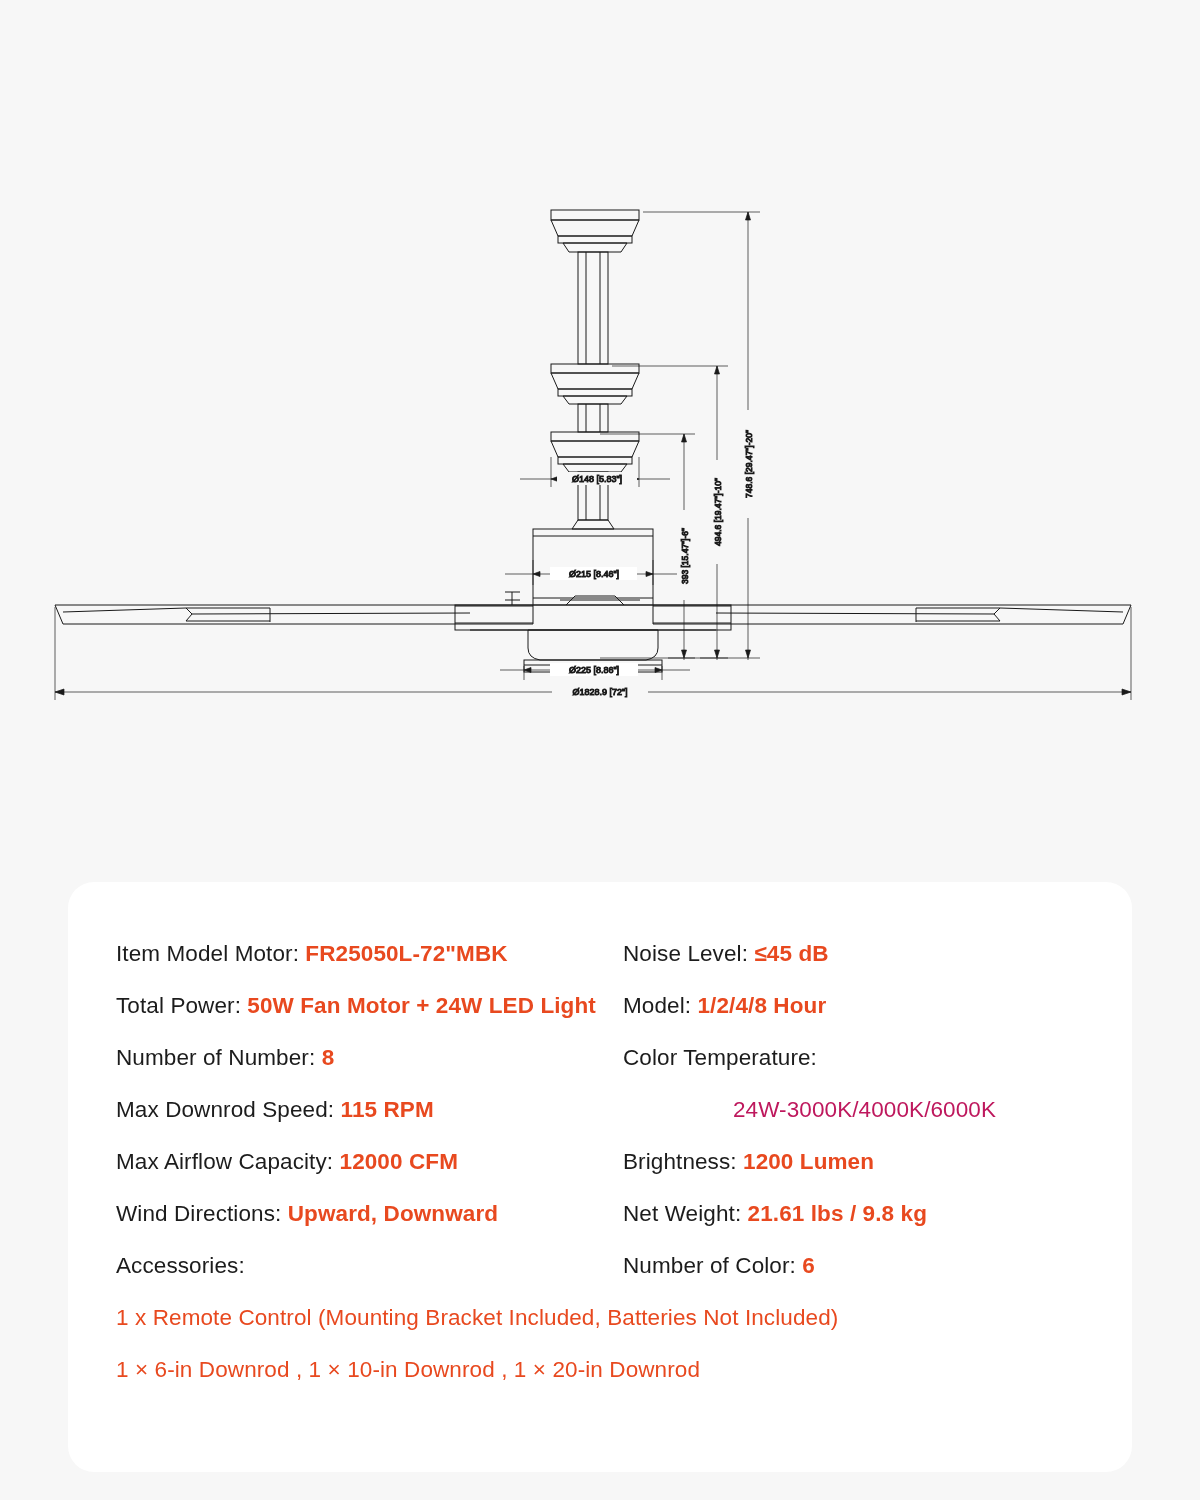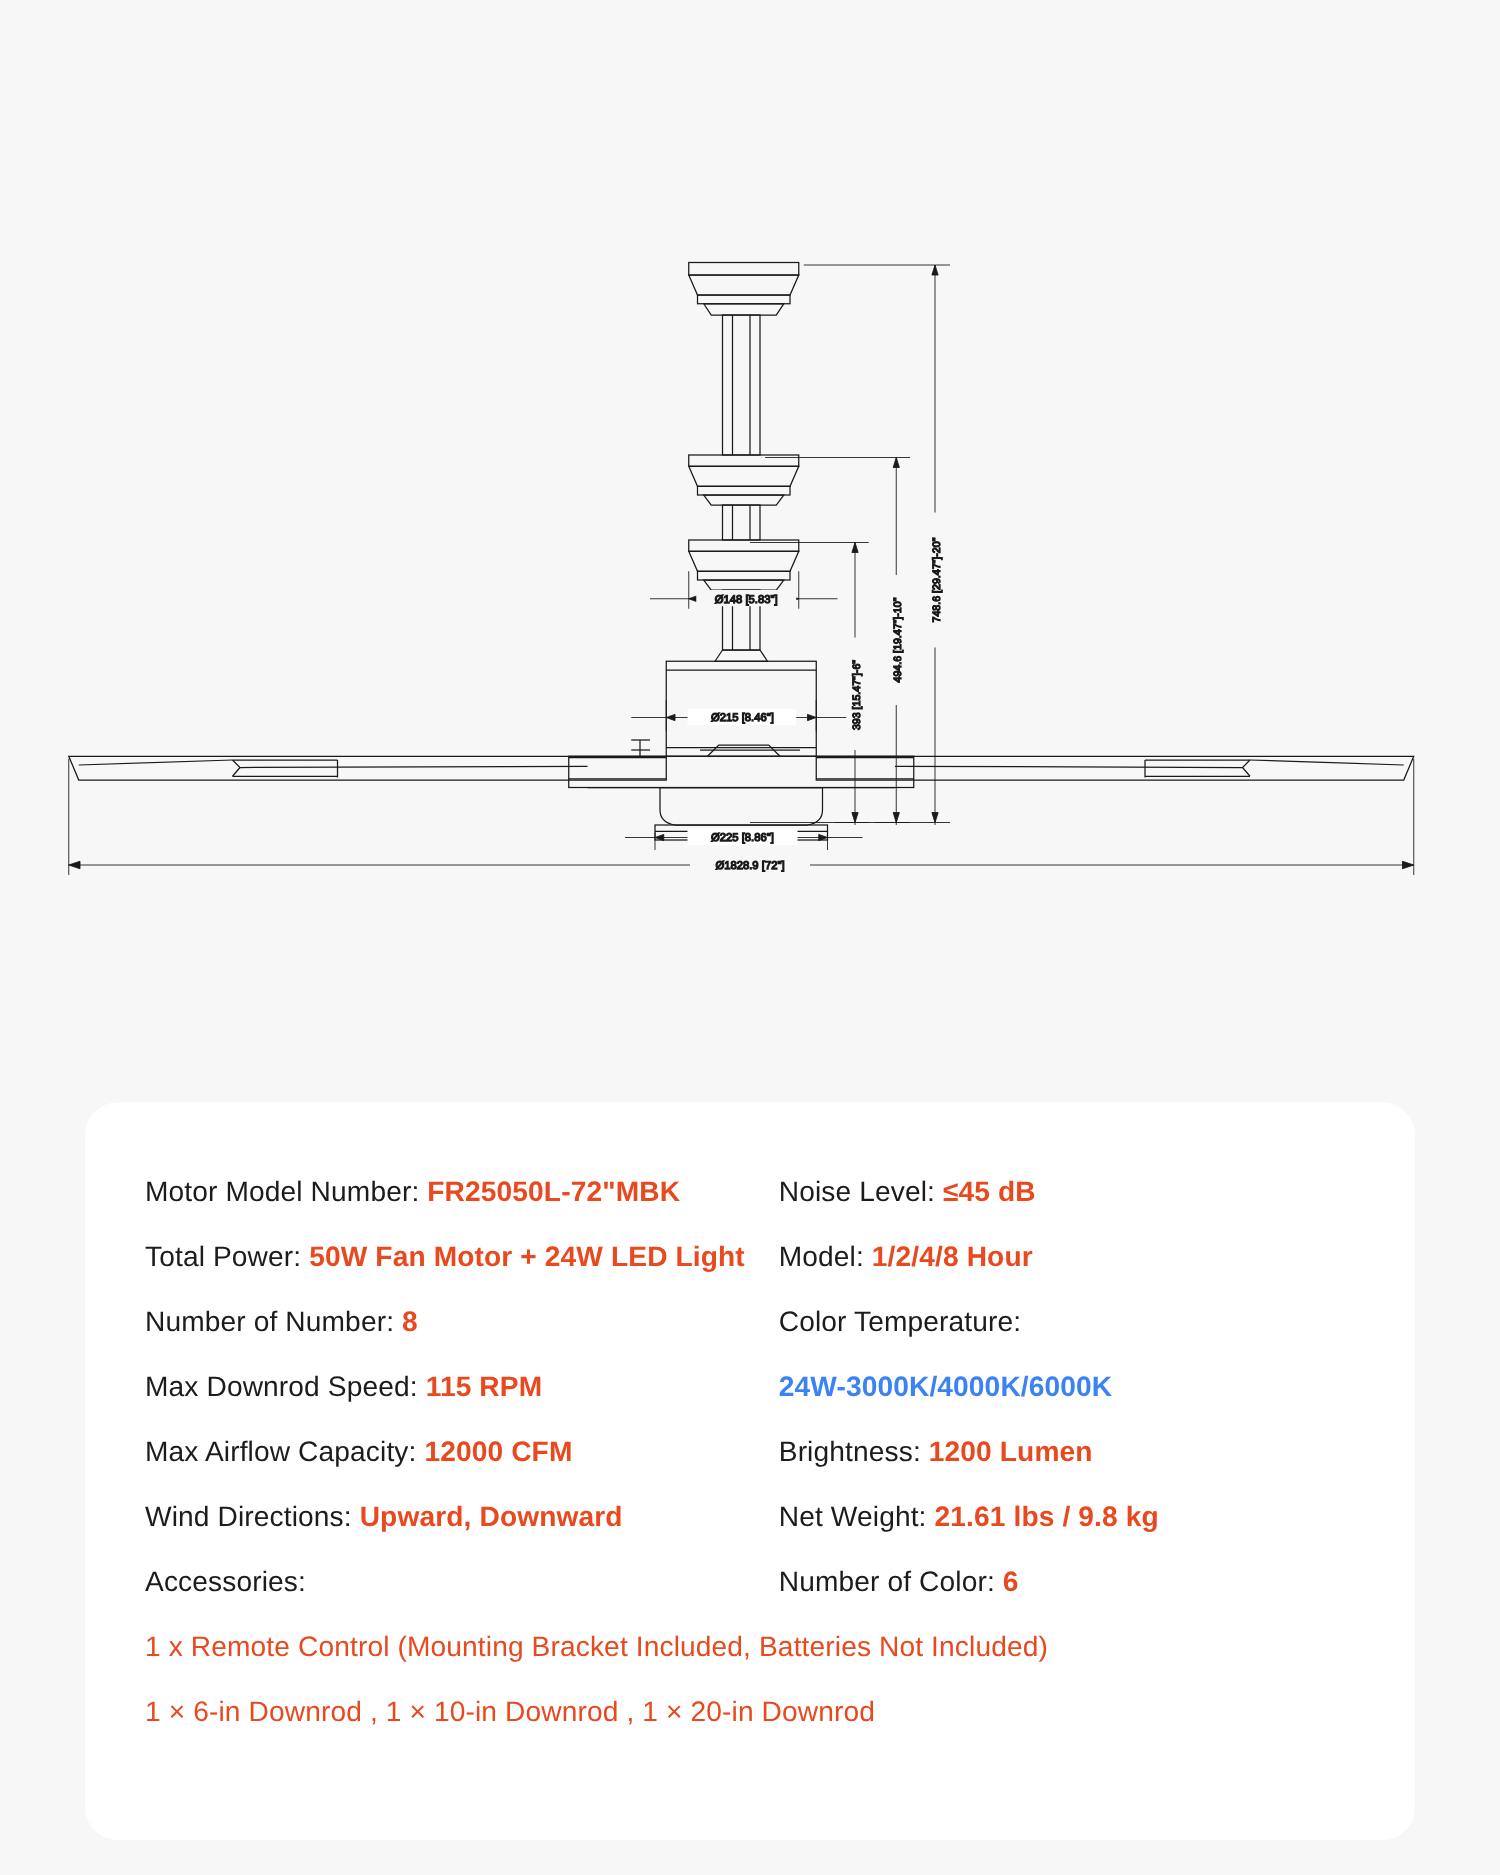--- a/index.html
+++ b/index.html
@@ -60,22 +60,23 @@
     color: #1c1c1c;
     white-space: nowrap;
     letter-spacing: 0.1px;
   }
   .spec-line .label { color: #1c1c1c; }
   .spec-line .value {
     color: #e8491f;
     font-weight: bold;
   }
   .spec-line.value-only {
-    color: #3b82f6;
-    font-weight: bold;
+    color: #be185d;
+    font-weight: normal;
+    text-align: center;
   }
 
   .spec-wide {
     position: absolute;
     left: 48px;
     top: 410px;
     width: 990px;
   }
   .spec-wide .spec-line {
     font-size: 22.5px;
@@ -254,21 +255,21 @@
 
     </g>
   </svg>
 </div>
 
 <div id="spec-card">
   <div class="spec-cols">
 
     <div class="spec-col left">
       <div class="spec-line">
-        <span class="label">Motor Model Number: </span><span class="value">FR25050L-72"MBK</span>
+        <span class="label">Item Model Motor: </span><span class="value">FR25050L-72"MBK</span>
       </div>
       <div class="spec-line">
         <span class="label">Total Power: </span><span class="value">50W Fan Motor + 24W LED Light</span>
       </div>
       <div class="spec-line">
         <span class="label">Number of Number: </span><span class="value">8</span>
       </div>
       <div class="spec-line">
         <span class="label">Max Downrod Speed: </span><span class="value">115 RPM</span>
       </div>

